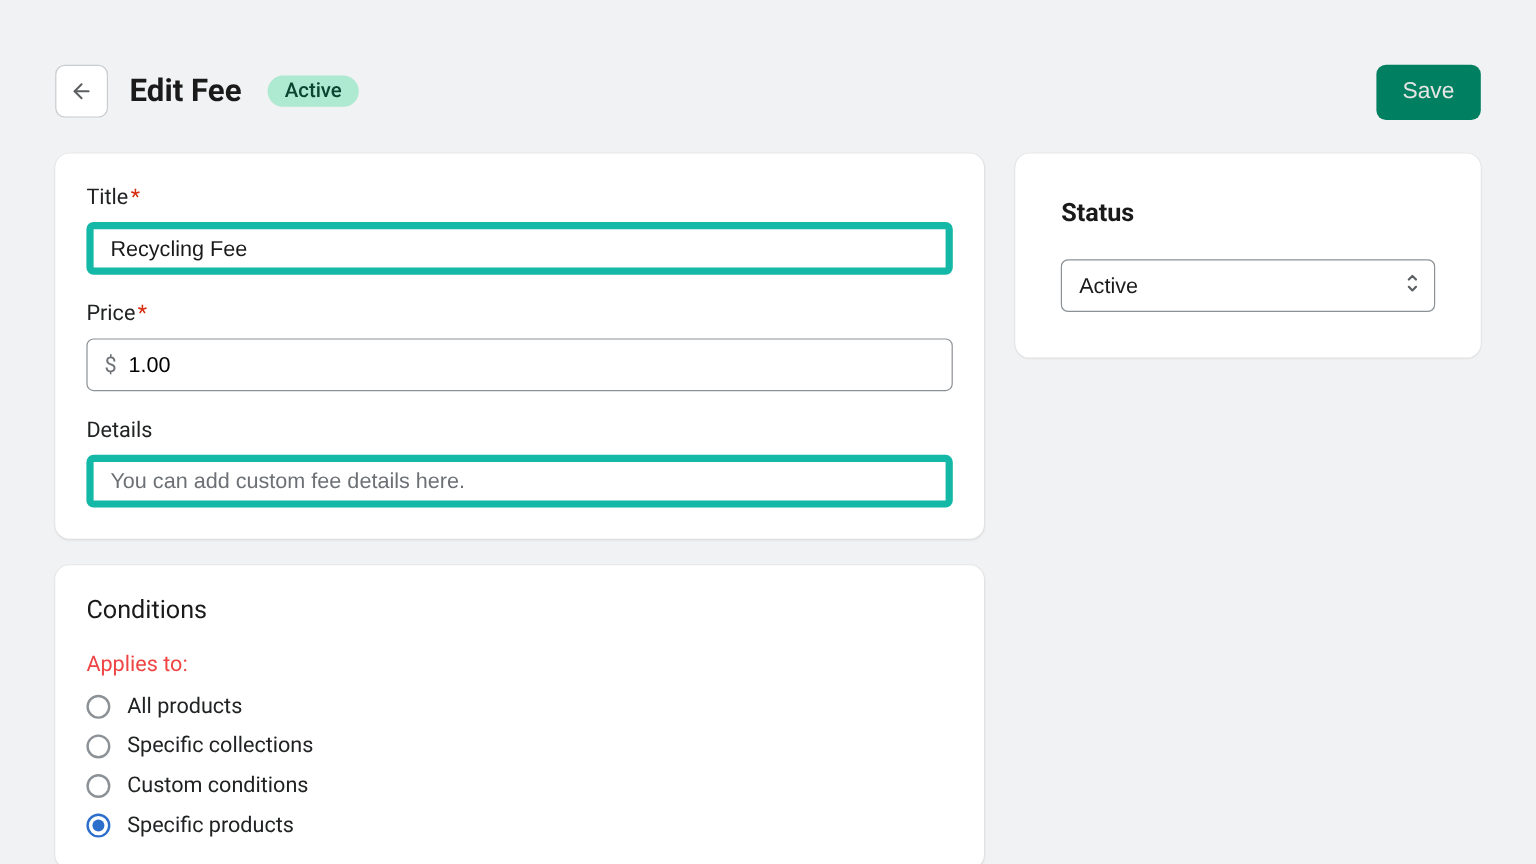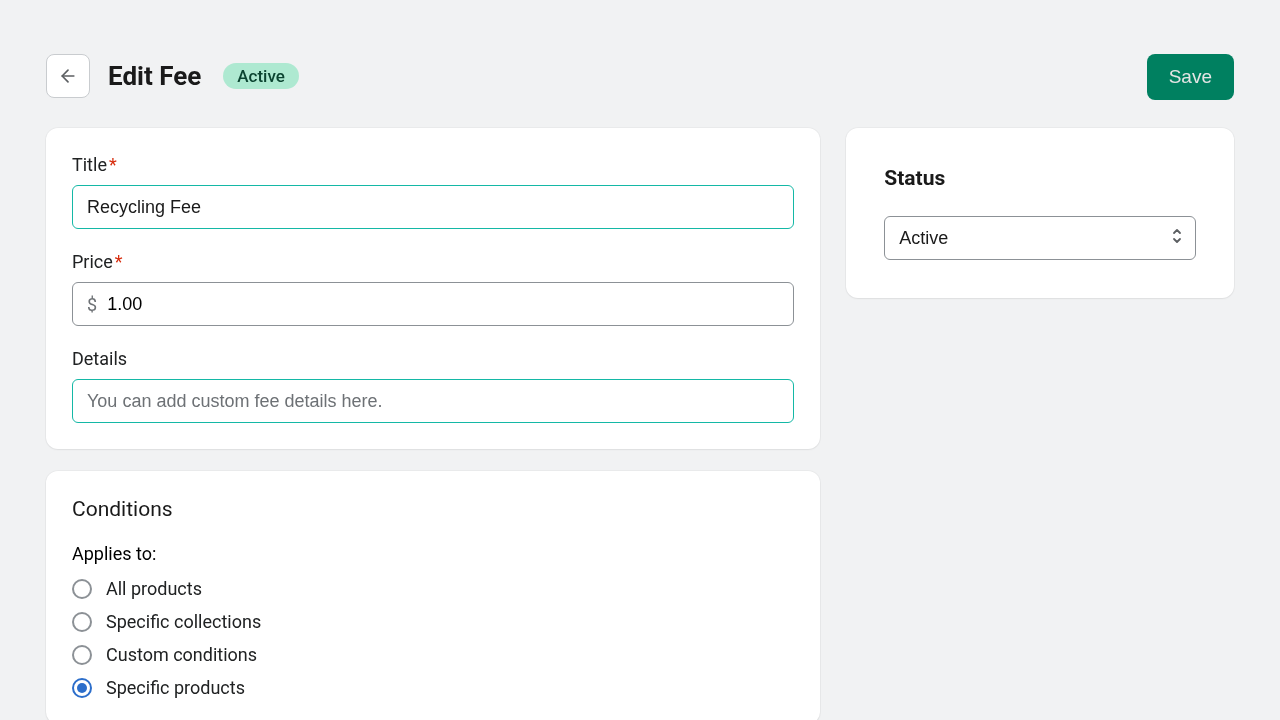--- a/index.html
+++ b/index.html
@@ -101,21 +101,21 @@
     margin-bottom: 10px;
     display: block;
   }
   .required {
     color: #d72c0d;
     margin-left: 2px;
   }
   .input {
     width: 100%;
     height: 44px;
-    border: 1px solid #14b8a6;
+    border: 6px solid #14b8a6;
     border-radius: 6px;
     padding: 0 14px;
     font-size: 18px;
     color: #1a1a1a;
     background: #fff;
   }
   .input::placeholder {
     color: #6d7175;
   }
   .input-group {
@@ -140,21 +140,21 @@
     outline: none;
     background: transparent;
   }
   .card-heading {
     font-size: 21px;
     font-weight: 400;
     margin-bottom: 22px;
   }
   .sub-label {
     font-size: 18px;
-    color: #000000;
+    color: #ef4444;
     margin-bottom: 14px;
   }
   .radio-list {
     display: flex;
     flex-direction: column;
     gap: 12px;
   }
   .radio-item {
     display: flex;
     align-items: center;

